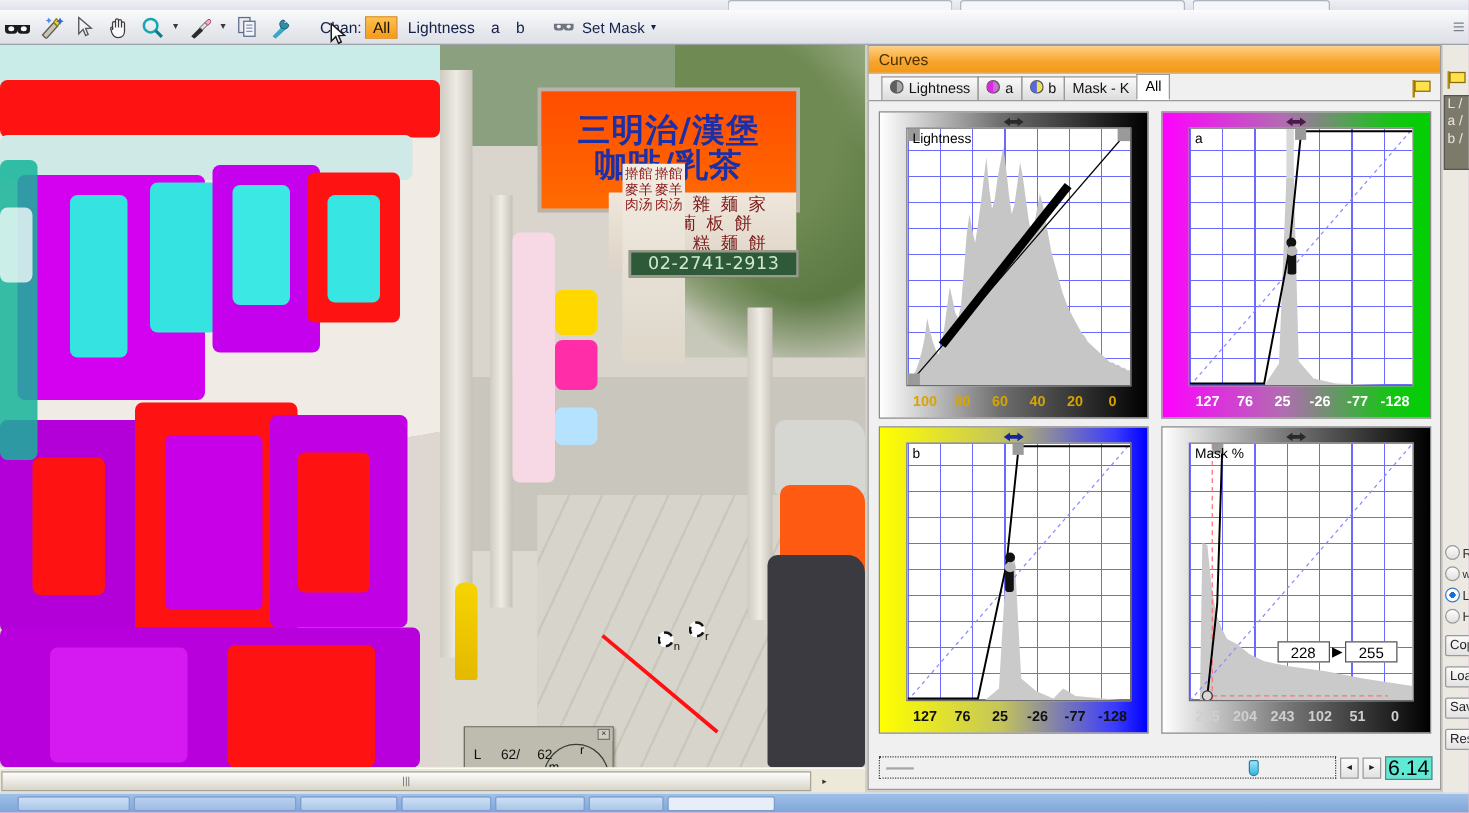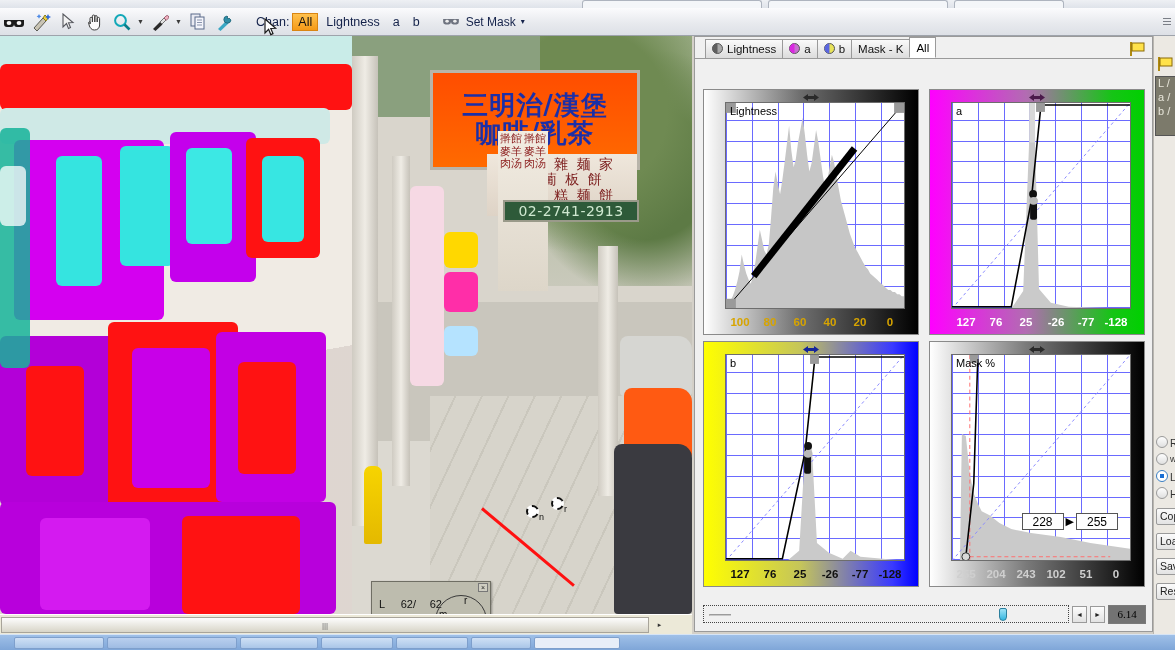--- a/index.html
+++ b/index.html
@@ -169,22 +169,22 @@
   .bottomslider { position:absolute; left:8px; top:566px; width:443px; height:22px;
     display:flex; align-items:center; gap:3px; }
   .sl-track { flex:1; height:18px; border:1px dotted #444; position:relative;
     background:#f0f0f0; }
   .sl-track .rail { position:absolute; left:5px; right:5px; top:8px; height:2px;
     background:#c8c8c8; border-top:1px solid #9b9b9b; }
   .sl-track .thumb { position:absolute; top:2px; width:8px; height:13px;
     background:linear-gradient(#9fe3f7,#33b6e0); border:1px solid #2b7f9d; border-radius:2px 2px 4px 4px; }
   .spin { width:15px; height:17px; border:1px solid #9a9a9a; background:linear-gradient(#fcfcfc,#e2e2e2);
     display:flex; align-items:center; justify-content:center; font-size:7px; color:#222; }
-  .numbox { width:38px; height:19px; background:#737373; border:1px solid #7a7a7a;
-    font-size:11px; text-align:center; line-height:17px; color:#000;font-family:Liberation Serif, serif; }
+  .numbox { width:38px; height:19px; background:#5eead4; border:1px solid #7a7a7a;
+    font-size:17px; text-align:center; line-height:17px; color:#000; }
 
   
   .rail { position:absolute; left:1153px; top:36px; width:22px; height:598px;
     background:#ece9e3; border-left:1px solid #b9b6b0; }
   .rail-flag { position:absolute; left:3px; top:20px; width:17px; height:16px; }
   .rail-preview { position:absolute; left:1px; top:40px; width:22px; height:60px;
     background:#7c7a6b; border:1px solid #555; overflow:hidden; color:#e8e6da;
     font-size:11px; padding-left:2px; line-height:1.25; }
   .rail-radio { position:absolute; left:2px; width:12px; height:12px; border-radius:50%;
     background:linear-gradient(#fdfdfd,#e0e0e0); border:1px solid #9a9a9a; }
@@ -394,20 +394,21 @@
       </div>
     </div>
   </div>
 
   <div class="canvas-scrollbar">
     <div class="hthumb" style="width:648px"></div>
     <div class="harrow">▸</div>
   </div>
 
   <div class="curves">
+    <div class="curves-title">Curves</div>
 
     <div class="tabstrip">
       <div class="tab">
         <span>
           <svg width="11" height="11" viewBox="0 0 11 11">
               <circle cx="5.5" cy="5.5" r="5" fill="#a9a9a9" stroke="#555"></circle>
               <path d="M5.5 .5a5 5 0 0 0 0 10z" fill="#5f5f5f"></path>
             </svg>
         </span>
         <span>Lightness</span>

